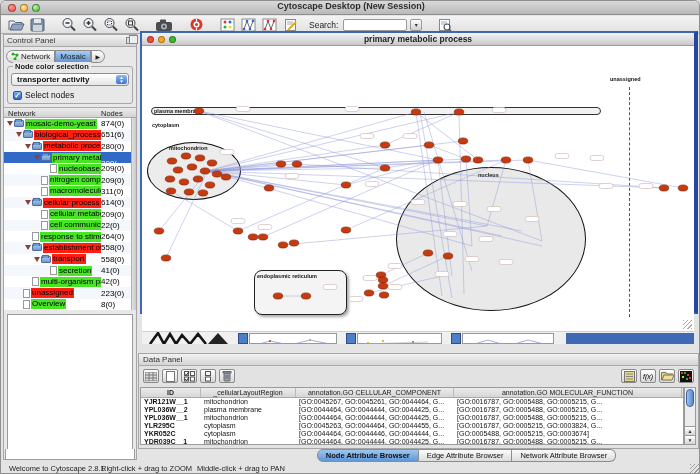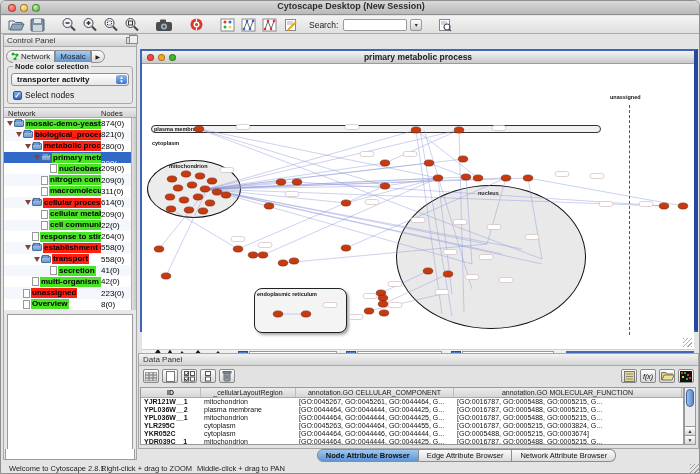--- a/index.html
+++ b/index.html
@@ -58,30 +58,30 @@
   .tree-body { position:relative; height:192px; background:#eef2f6; overflow:hidden; }
   .trow { position:relative; height:11.3px; display:flex; align-items:center; background:#fff; }
   .trow:nth-child(even){ background:#f4f7fb; }
   .trow.sel { background:#3169c6; }
   .trow .zone { display:flex; align-items:center; width:97px; overflow:hidden; flex:none; }
   .ind { flex:none; display:inline-block; height:1px; }
   .exp { flex:none; width:0; height:0; border-left:3.5px solid transparent; border-right:3.5px solid transparent; border-top:5px solid #8a4038; margin-right:1px; }
   .fold { flex:none; width:10px; height:7px; background:linear-gradient(#a9c6e4,#6f9bcd); border:1px solid #4a6f9e; border-radius:1px; position:relative; margin-right:1px; }
   .fold::before { content:""; position:absolute; left:0; top:-2px; width:5px; height:2px; background:#6f9bcd; border:1px solid #4a6f9e; border-bottom:none; }
   .leaf { flex:none; width:7px; height:9px; background:#fff; border:1px solid #999; margin-right:1px; }
-  .chip { flex:none; font-size:8px; font-weight:bold; color:#000; padding:0 1px; white-space:nowrap; line-height:10px; }
+  .chip { flex:none; font-size:8px; font-weight:normal; color:#000; padding:0 1px; white-space:nowrap; line-height:10px; }
   .chip.green { background:#4ae426; }
   .chip.red { background:#ff2012; }
   .ncount { position:absolute; left:97px; font-size:8px; color:#000; white-space:nowrap; }
   .trow.sel .ncount { color:#fff;margin-top:12px; }
   .tree-scroll { position:absolute; right:0; top:0; width:5px; height:100%; background:linear-gradient(90deg,#e0e0e0,#c9c9c9); border-left:1px solid #b0b0b0; }
   .birdseye { margin:4px 3px 0 3px; height:146px; background:#fff; border:1px solid #9b9b9b; }
 
   
-  .netframe { position:absolute; left:139px; top:48px; width:558px; height:283px;
+  .netframe { position:absolute; left:139px; top:30px; width:558px; height:283px;
     border:2px solid #3c66b8; border-right:4px solid #27479e; background:#fff; }
   .net-title { height:13px; background:linear-gradient(#f4f4f4,#c9c9c9); border-bottom:1px solid #9b9b9b; position:relative;
     display:flex; align-items:center; justify-content:center; font-size:8.5px; font-weight:bold; color:#222; }
   .nt-dots { position:absolute; left:5px; top:3px; display:flex; gap:4px; }
   .nt { width:7px; height:7px; border-radius:50%; border:1px solid rgba(0,0,0,.3); }
   .canvas { position:relative; width:552px; height:285px; background:#fff; overflow:hidden; }
   .region-bar { position:absolute; left:9px; top:61px; width:450px; height:8px; background:#f1f1f1; border:1px solid #333; border-radius:4px; }
   .rlabel { position:absolute; font-size:5.5px; font-weight:bold; color:#111; white-space:nowrap; }
   .mito { position:absolute; left:5px; top:96px; width:94px; height:58px; border:1.4px solid #111; border-radius:50%; background:#ececec; }
   .nucleus { position:absolute; left:254px; top:121px; width:190px; height:144px; border:1.4px solid #111; border-radius:50%; background:#e9e9e9; }
@@ -306,21 +306,21 @@
           </span>
           <span class="ncount">874(0)</span>
         </div>
         <div class="trow">
           <span class="zone">
             <span class="ind" style="width: 12px;"></span>
             <span class="exp"></span>
             <span class="fold"></span>
             <span class="chip red">biological_process</span>
           </span>
-          <span class="ncount">821(0)</span>
+          <span class="ncount">651(6)</span>
         </div>
         <div class="trow">
           <span class="zone">
             <span class="ind" style="width: 21px;"></span>
             <span class="exp"></span>
             <span class="fold"></span>
             <span class="chip red">metabolic process</span>
           </span>
           <span class="ncount">280(0)</span>
         </div>

